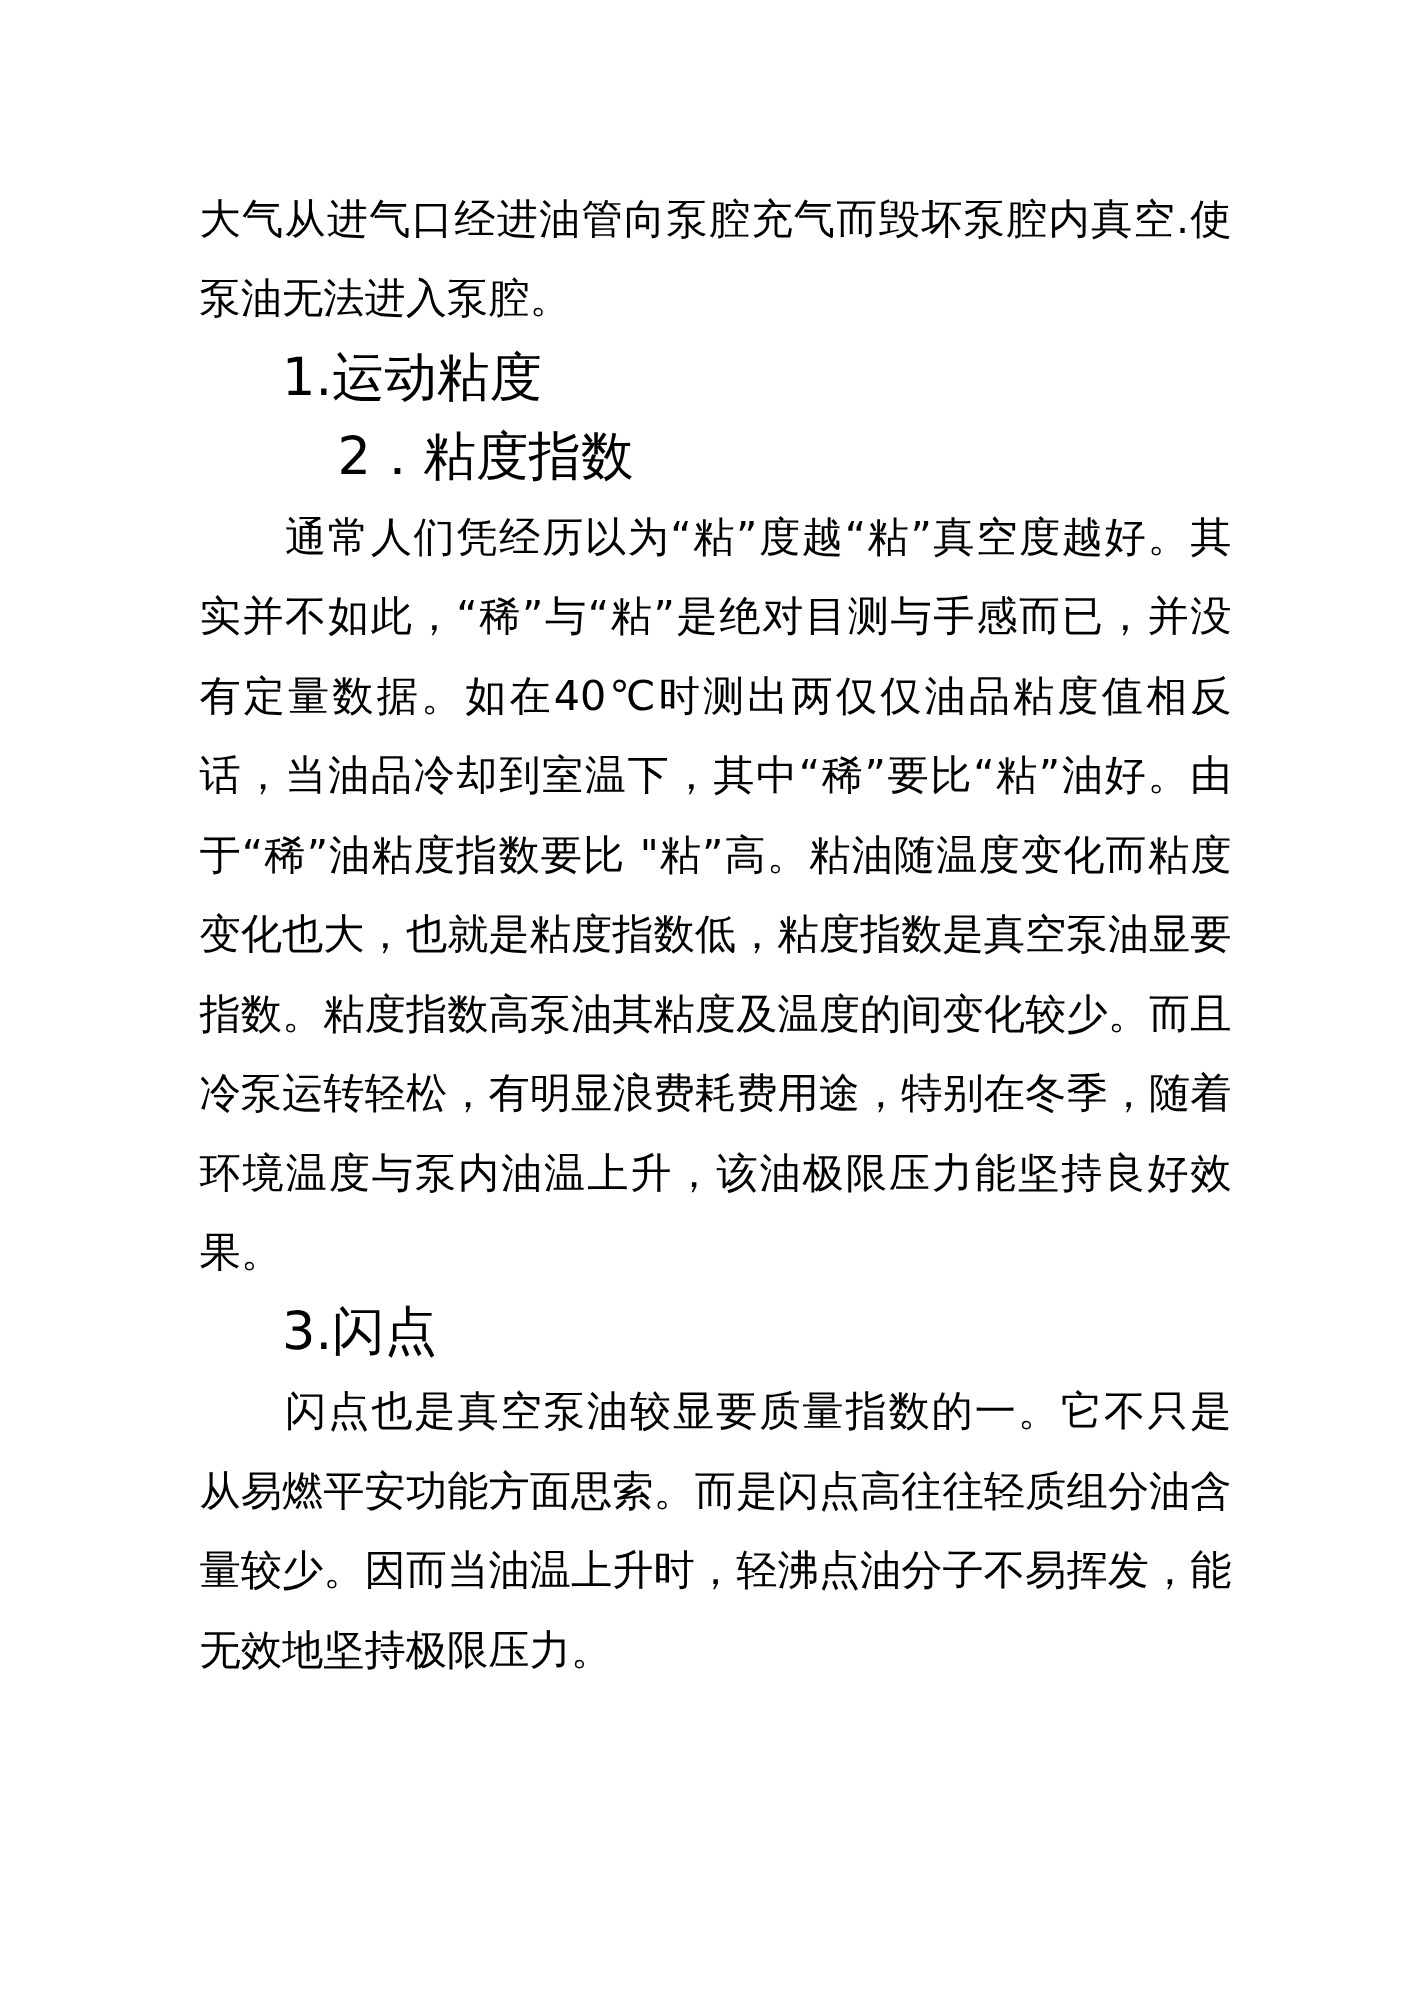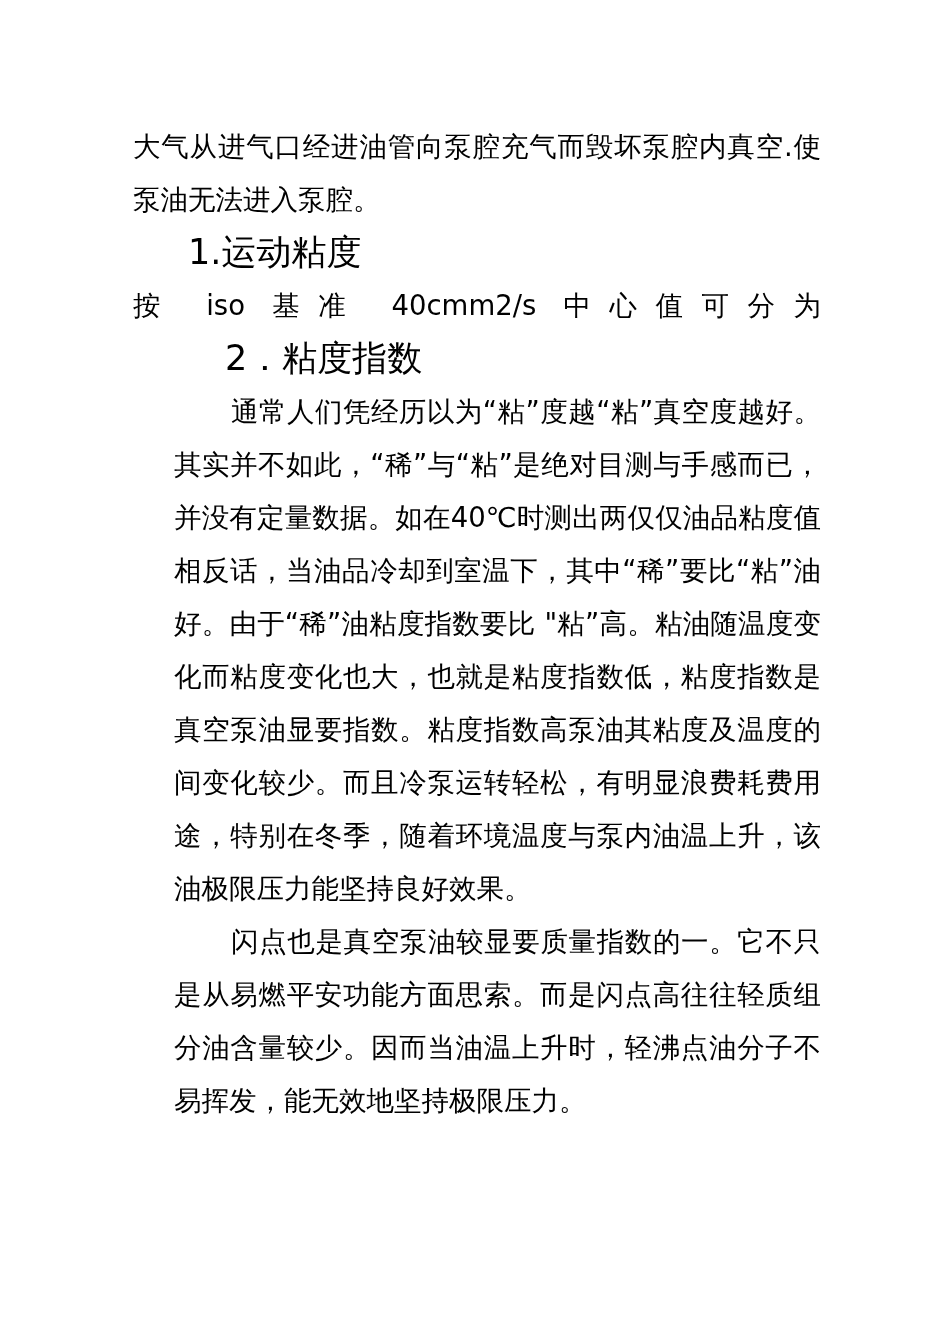--- a/index.html
+++ b/index.html
@@ -37,21 +37,20 @@
     text-align: justify;
     text-justify: inter-character;
     text-align-last: left;
     margin: 0;
     letter-spacing: 0;
     word-spacing: 0;
   }
   
   .indent2 {
     text-indent: 57px;
-    margin-left: 41px;
   }
   
   .para-spread > .spread-line {
     display: block;
     text-align: justify;
     text-align-last: justify;
     text-indent: 0;
   }
   
   .heading {
@@ -67,26 +66,24 @@
 </head>
 <body>
 
 <div class="page">
   <div class="content">
 
     <p class="para">大气从进气口经进油管向泵腔充气而毁坏泵腔内真空.使泵油无法进入泵腔。</p>
 
     <p class="heading h-indent-a">1.运动粘度</p>
 
-    <p class="para para-spread">
-        <span class="spread-line">按 iso 基准 40cmm2/s 中心值可分为</span>
-      </p>
 
 
     <p class="heading h-indent-b">2．粘度指数</p>
 
     <p class="para indent2">通常人们凭经历以为“粘”度越“粘”真空度越好。其实并不如此，“稀”与“粘”是绝对目测与手感而已，并没有定量数据。如在40℃时测出两仅仅油品粘度值相反话，当油品冷却到室温下，其中“稀”要比“粘”油好。由于“稀”油粘度指数要比 "粘”高。粘油随温度变化而粘度变化也大，也就是粘度指数低，粘度指数是真空泵油显要指数。粘度指数高泵油其粘度及温度的间变化较少。而且冷泵运转轻松，有明显浪费耗费用途，特别在冬季，随着环境温度与泵内油温上升，该油极限压力能坚持良好效果。</p>
 
+    <p class="heading h-indent-a">3.闪点</p>
 
     <p class="para indent2">闪点也是真空泵油较显要质量指数的一。它不只是从易燃平安功能方面思索。而是闪点高往往轻质组分油含量较少。因而当油温上升时，轻沸点油分子不易挥发，能无效地坚持极限压力。</p>
 
   </div>
 </div>
 
 </body></html>

